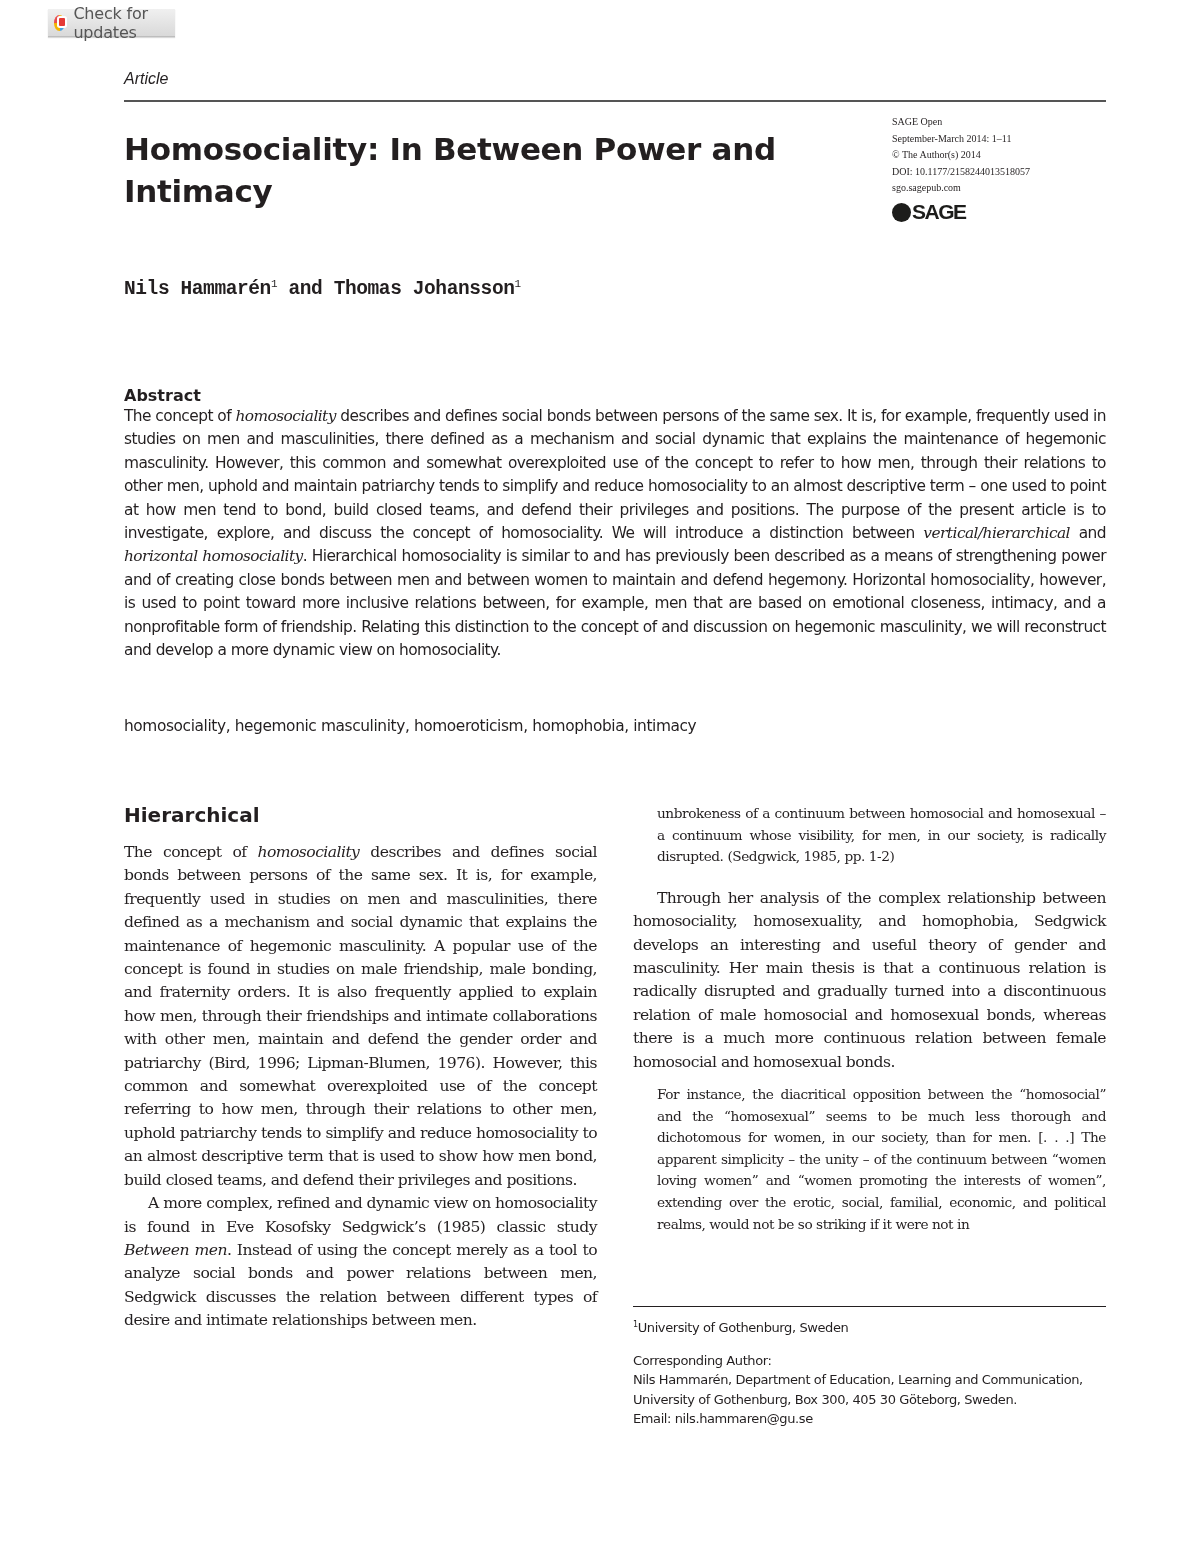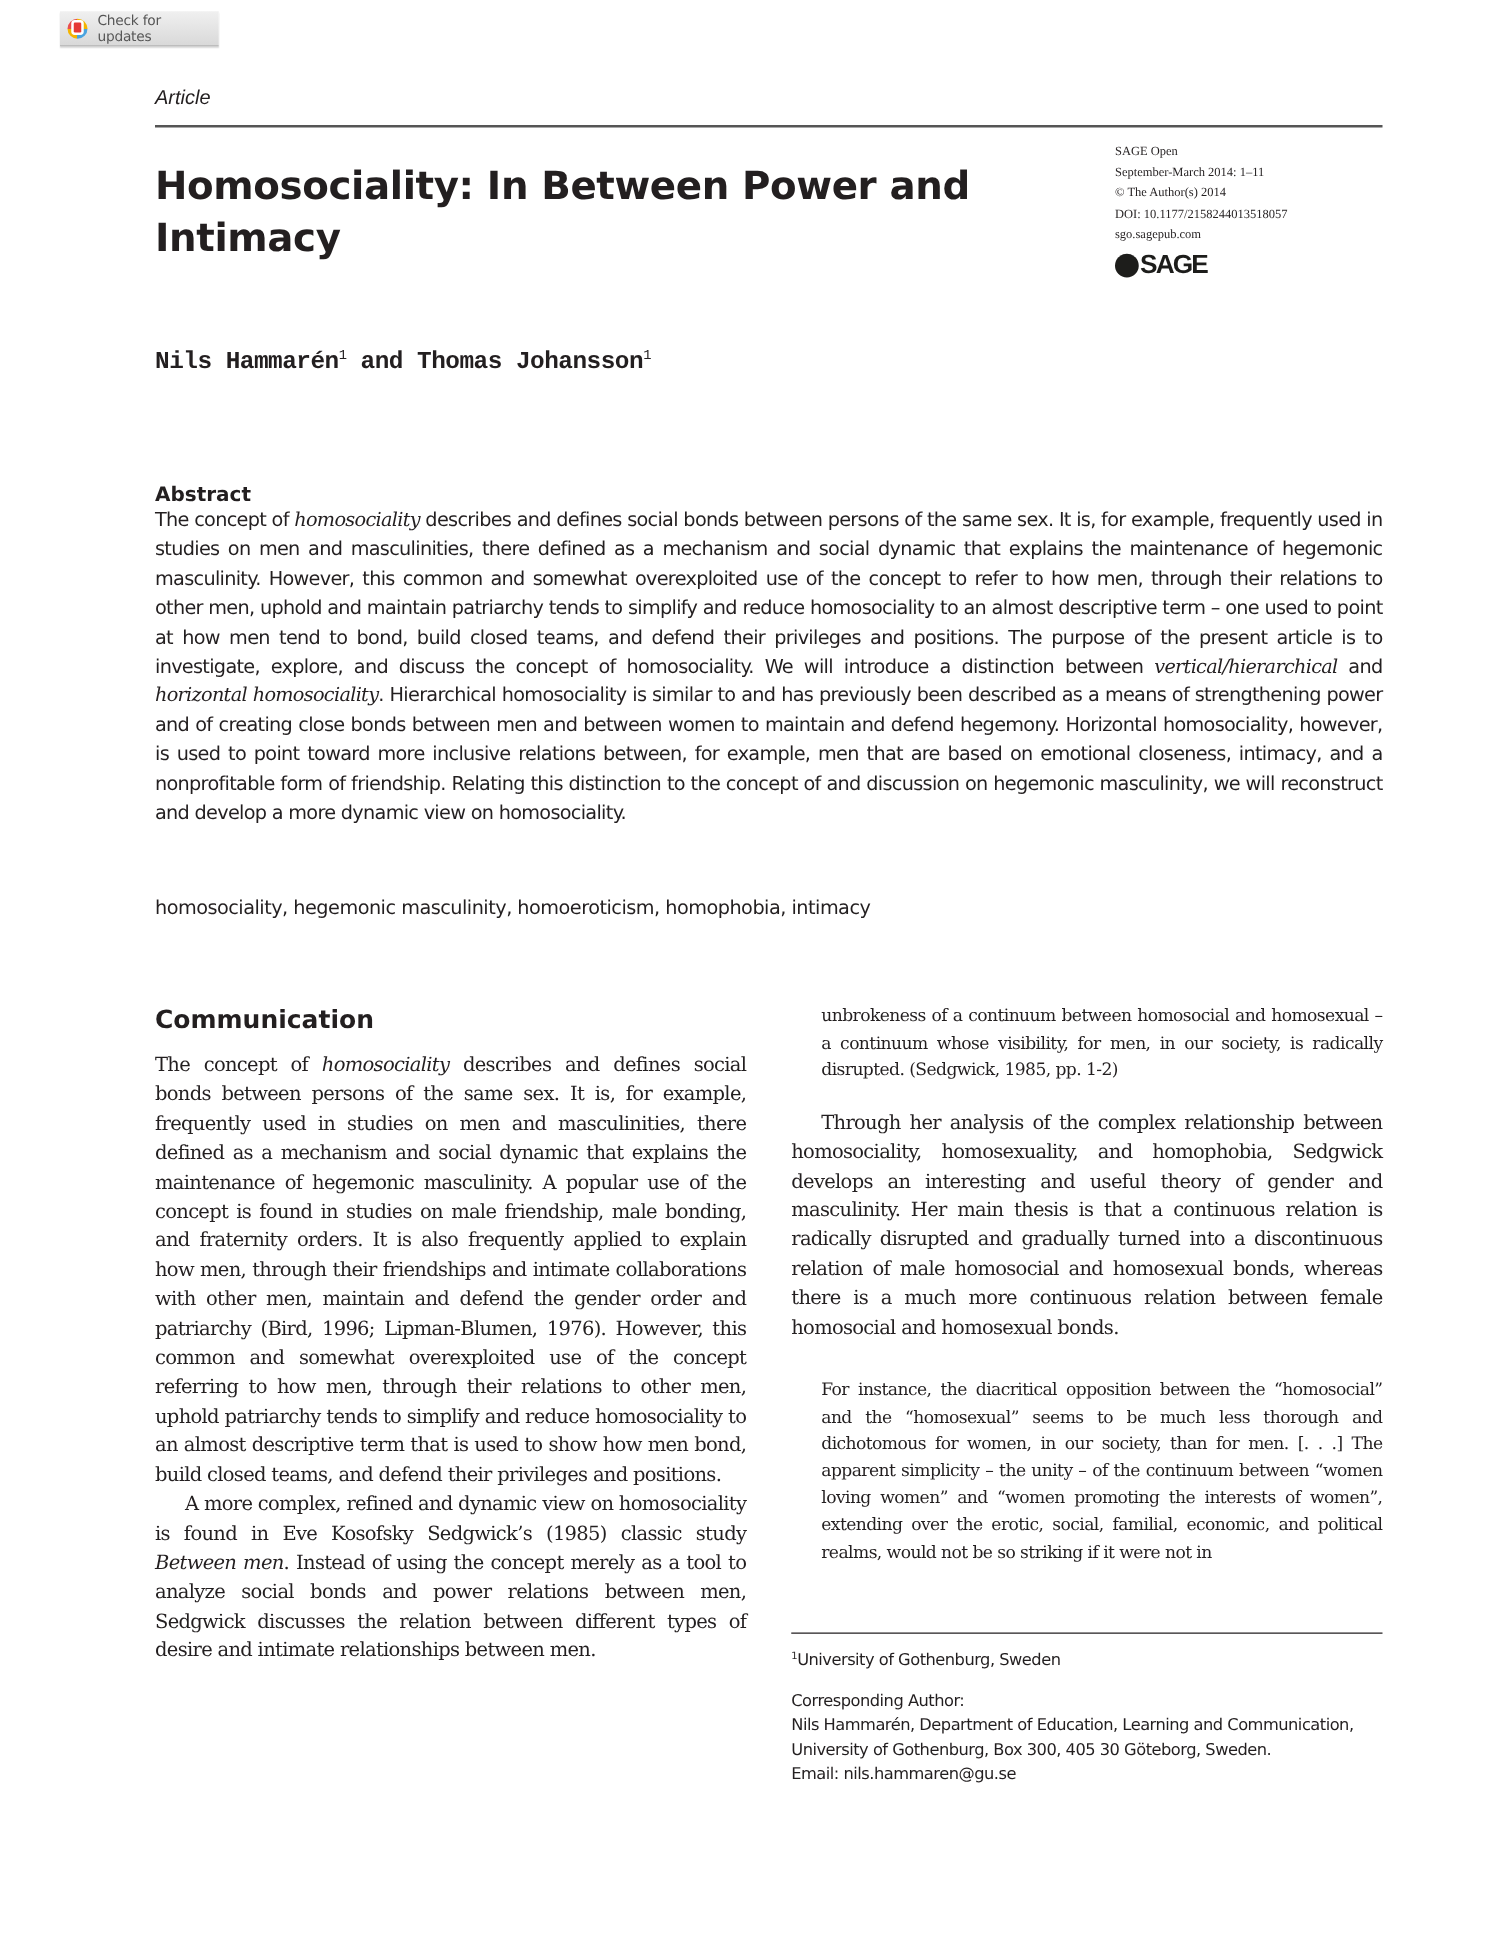--- a/index.html
+++ b/index.html
@@ -2,21 +2,21 @@
 <html><head>
 <meta charset="utf-8">
 <style>
   html, body { margin: 0; padding: 0; background: #ffffff; }
   body { width: 1200px; height: 1553px; position: relative; overflow: hidden; color: #231f20; font-family: "Liberation Sans", sans-serif; }
 
   
   .cfu { position: absolute; left: 48px; top: 9px; width: 127px; height: 27px; background: linear-gradient(#f0f0f0, #d9d9d9); border-bottom: 1px solid #bdbdbd; box-shadow: 0 1px 1px rgba(0,0,0,0.15); display: flex; align-items: center; }
   .cfu-icon { width: 16px; height: 16px; border-radius: 50%; margin-left: 6px; position: relative; background: conic-gradient(#f4b400 0 25%, #4aa3df 25% 50%, #f4b400 50% 75%, #e94e4e 75% 100%); }
   .cfu-icon::after { content: ""; position: absolute; left: 5px; top: 3px; width: 6px; height: 8px; background: #e53935; border-radius: 1px; box-shadow: 0 0 0 2px #fff; }
-  .cfu-label { font-size: 11px; color: #555; margin-left: 8px; font-family: "DejaVu Sans", sans-serif; letter-spacing: -0.2px; }
+  .cfu-label { font-size: 16px; color: #555; margin-left: 8px; font-family: "DejaVu Sans", sans-serif; letter-spacing: -0.2px; }
 
   .article-label { position: absolute; left: 124px; top: 70px; font-size: 16px; font-style: italic; font-family: "Liberation Sans", sans-serif; color: #231f20; }
   .header-rule { position: absolute; left: 124px; top: 100px; width: 982px; height: 2px; background: #555; }
 
   .title { position: absolute; left: 124px; top: 128px; width: 720px; font-size: 31px; line-height: 42px; font-weight: bold; font-family: "DejaVu Sans", sans-serif; letter-spacing: -0.3px; color: #231f20; }
 
   .journal-meta { position: absolute; left: 892px; top: 114px; font-size: 10px; line-height: 16.5px; font-family: Liberation Serif, serif; color: #231f20; }
   .journal-meta div { white-space: nowrap; }
   .sage-logo { position: absolute; left: 892px; top: 200px; display: flex; align-items: center; }
   .sage-disc { width: 19px; height: 19px; border-radius: 50%; background: #1d1d1b; margin-right: 1px; }
@@ -37,21 +37,21 @@
   .col-right { position: absolute; left: 633px; top: 803px; width: 473px; }
 
   .intro-heading { font-size: 20px; font-weight: bold; font-family: "DejaVu Sans", sans-serif; margin: 0 0 14px 0; color: #231f20; }
   .body-text { font-size: 15.6px; line-height: 23.4px; text-align: justify; font-family: "DejaVu Serif", serif; letter-spacing: -0.55px; margin: 0; color: #231f20; hyphens: auto; }
   .body-text.indent { text-indent: 24px; }
   .quote { font-size: 13.7px; line-height: 21.6px; text-align: justify; font-family: "DejaVu Serif", serif; letter-spacing: -0.45px; margin: 0; padding-left: 24px; color: #231f20; }
 
   .quote-left { margin-top: 26px; }
   .quote-right-top { margin-top: 0; }
   .right-para { margin-top: 19px; }
-  .quote-right-2 { margin-top: 28px; }
+  .quote-right-2 { margin-top: 10px; }
 
   .footnote-rule { position: absolute; left: 633px; top: 1306px; width: 473px; height: 1px; background: #231f20; }
   .footnotes { position: absolute; left: 633px; top: 1315px; width: 480px; font-size: 13px; line-height: 19.5px; font-family: "DejaVu Sans", sans-serif; letter-spacing: -0.4px; color: #231f20; }
   .footnotes sup { font-size: 8px; vertical-align: 5px; }
   .corr-label { font-weight: normal; margin-top: 13px; }
 </style>
 </head>
 <body>
 
 <div class="cfu">
@@ -83,21 +83,21 @@
 <div class="abstract">
   <div class="section-label">Abstract</div>
   <p class="abstract-text" style="margin:0;"><span>The concept of </span><i>homosociality</i><span> describes and defines social bonds between persons of the same sex. It is, for example, frequently used in studies on men and masculinities, there defined as a mechanism and social dynamic that explains the maintenance of hegemonic masculinity. However, this common and somewhat overexploited use of the concept to refer to how men, through their relations to other men, uphold and maintain patriarchy tends to simplify and reduce homosociality to an almost descriptive term – one used to point at how men tend to bond, build closed teams, and defend their privileges and positions. The purpose of the present article is to investigate, explore, and discuss the concept of homosociality. We will introduce a distinction between </span><i>vertical/hierarchical</i><span> and </span><i>horizontal homosociality</i><span>. Hierarchical homosociality is similar to and has previously been described as a means of strengthening power and of creating close bonds between men and between women to maintain and defend hegemony. Horizontal homosociality, however, is used to point toward more inclusive relations between, for example, men that are based on emotional closeness, intimacy, and a nonprofitable form of friendship. Relating this distinction to the concept of and discussion on hegemonic masculinity, we will reconstruct and develop a more dynamic view on homosociality.</span></p>
 </div>
 
 <div class="keywords">
   <div class="keywords-text">homosociality, hegemonic masculinity, homoeroticism, homophobia, intimacy</div>
 </div>
 
 <div class="col-left">
-  <h2 class="intro-heading">Communication</h2>
+  <h2 class="intro-heading">Hierarchical</h2>
   <p class="body-text"><span>The concept of </span><i>homosociality</i><span> describes and defines social bonds between persons of the same sex. It is, for example, frequently used in studies on men and masculinities, there defined as a mechanism and social dynamic that explains the maintenance of hegemonic masculinity. A popular use of the concept is found in studies on male friendship, male bonding, and fraternity orders. It is also frequently applied to explain how men, through their friendships and intimate collaborations with other men, maintain and defend the gender order and patriarchy (Bird, 1996; Lipman-Blumen, 1976). However, this common and somewhat overexploited use of the concept referring to how men, through their relations to other men, uphold patriarchy tends to simplify and reduce homosociality to an almost descriptive term that is used to show how men bond, build closed teams, and defend their privileges and positions.</span></p>
   <p class="body-text indent"><span>A more complex, refined and dynamic view on homosociality is found in Eve Kosofsky Sedgwick’s (1985) classic study </span><i>Between men</i><span>. Instead of using the concept merely as a tool to analyze social bonds and power relations between men, Sedgwick discusses the relation between different types of desire and intimate relationships between men.</span></p>
 </div>
 
 <div class="col-right">
   <p class="quote quote-right-top">unbrokeness of a continuum between homosocial and homosexual – a continuum whose visibility, for men, in our society, is radically disrupted. (Sedgwick, 1985, pp. 1-2)</p>
   <p class="body-text indent right-para">Through her analysis of the complex relationship between homosociality, homosexuality, and homophobia, Sedgwick develops an interesting and useful theory of gender and masculinity. Her main thesis is that a continuous relation is radically disrupted and gradually turned into a discontinuous relation of male homosocial and homosexual bonds, whereas there is a much more continuous relation between female homosocial and homosexual bonds.</p>
   <p class="quote quote-right-2">For instance, the diacritical opposition between the “homosocial” and the “homosexual” seems to be much less thorough and dichotomous for women, in our society, than for men. [. . .] The apparent simplicity – the unity – of the continuum between “women loving women” and “women promoting the interests of women”, extending over the erotic, social, familial, economic, and political realms, would not be so striking if it were not in</p>
 </div>
 

